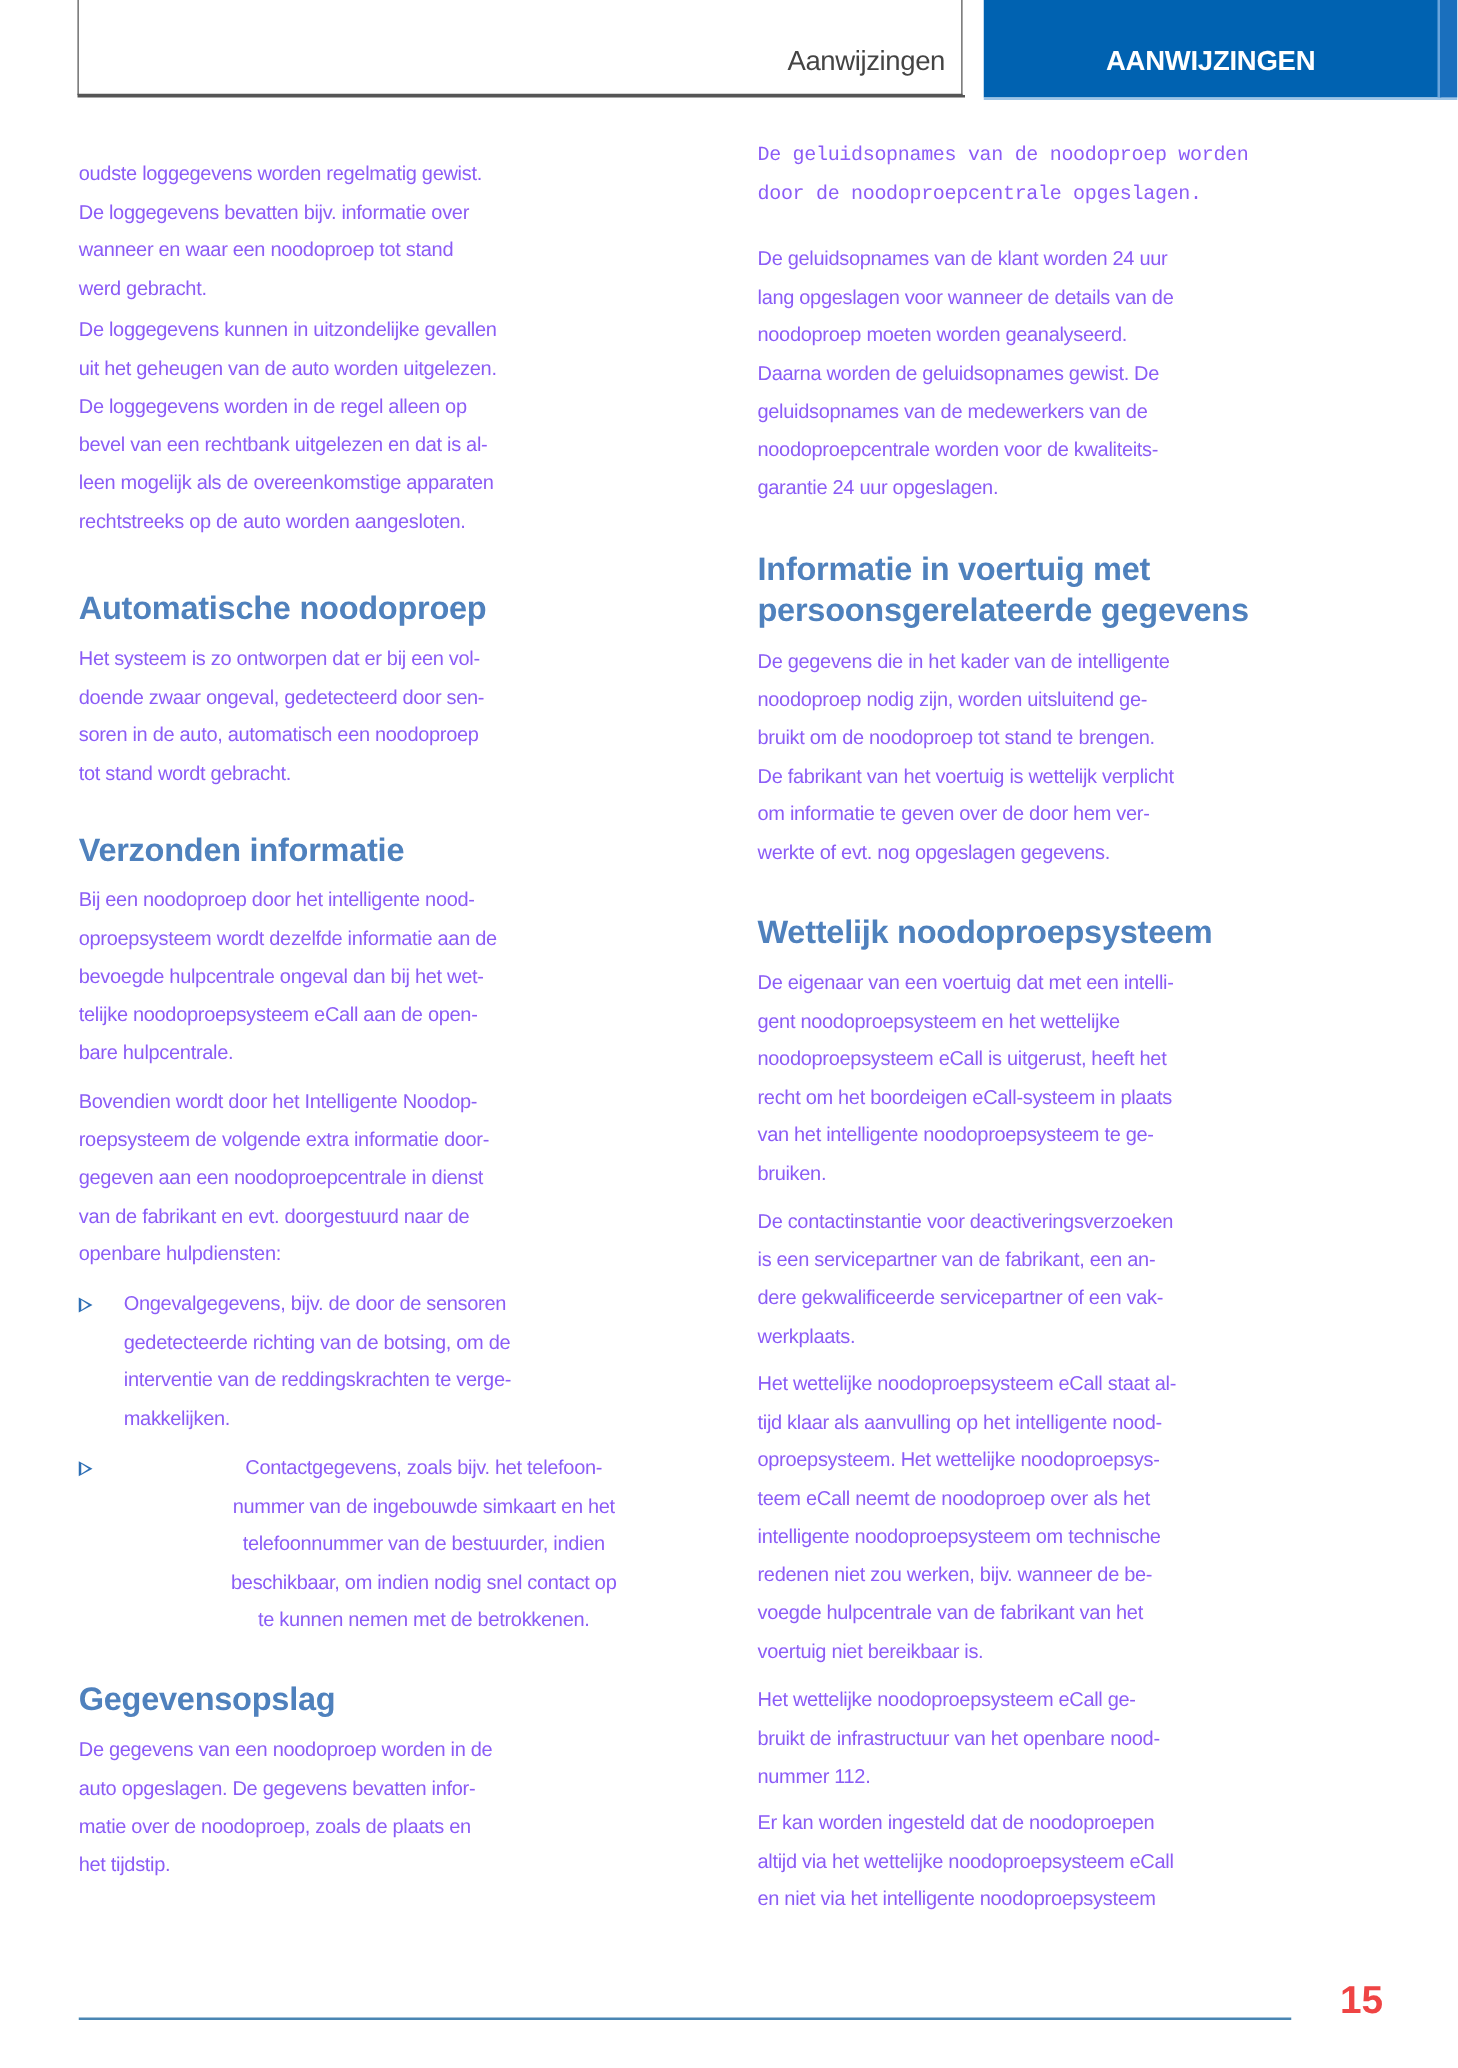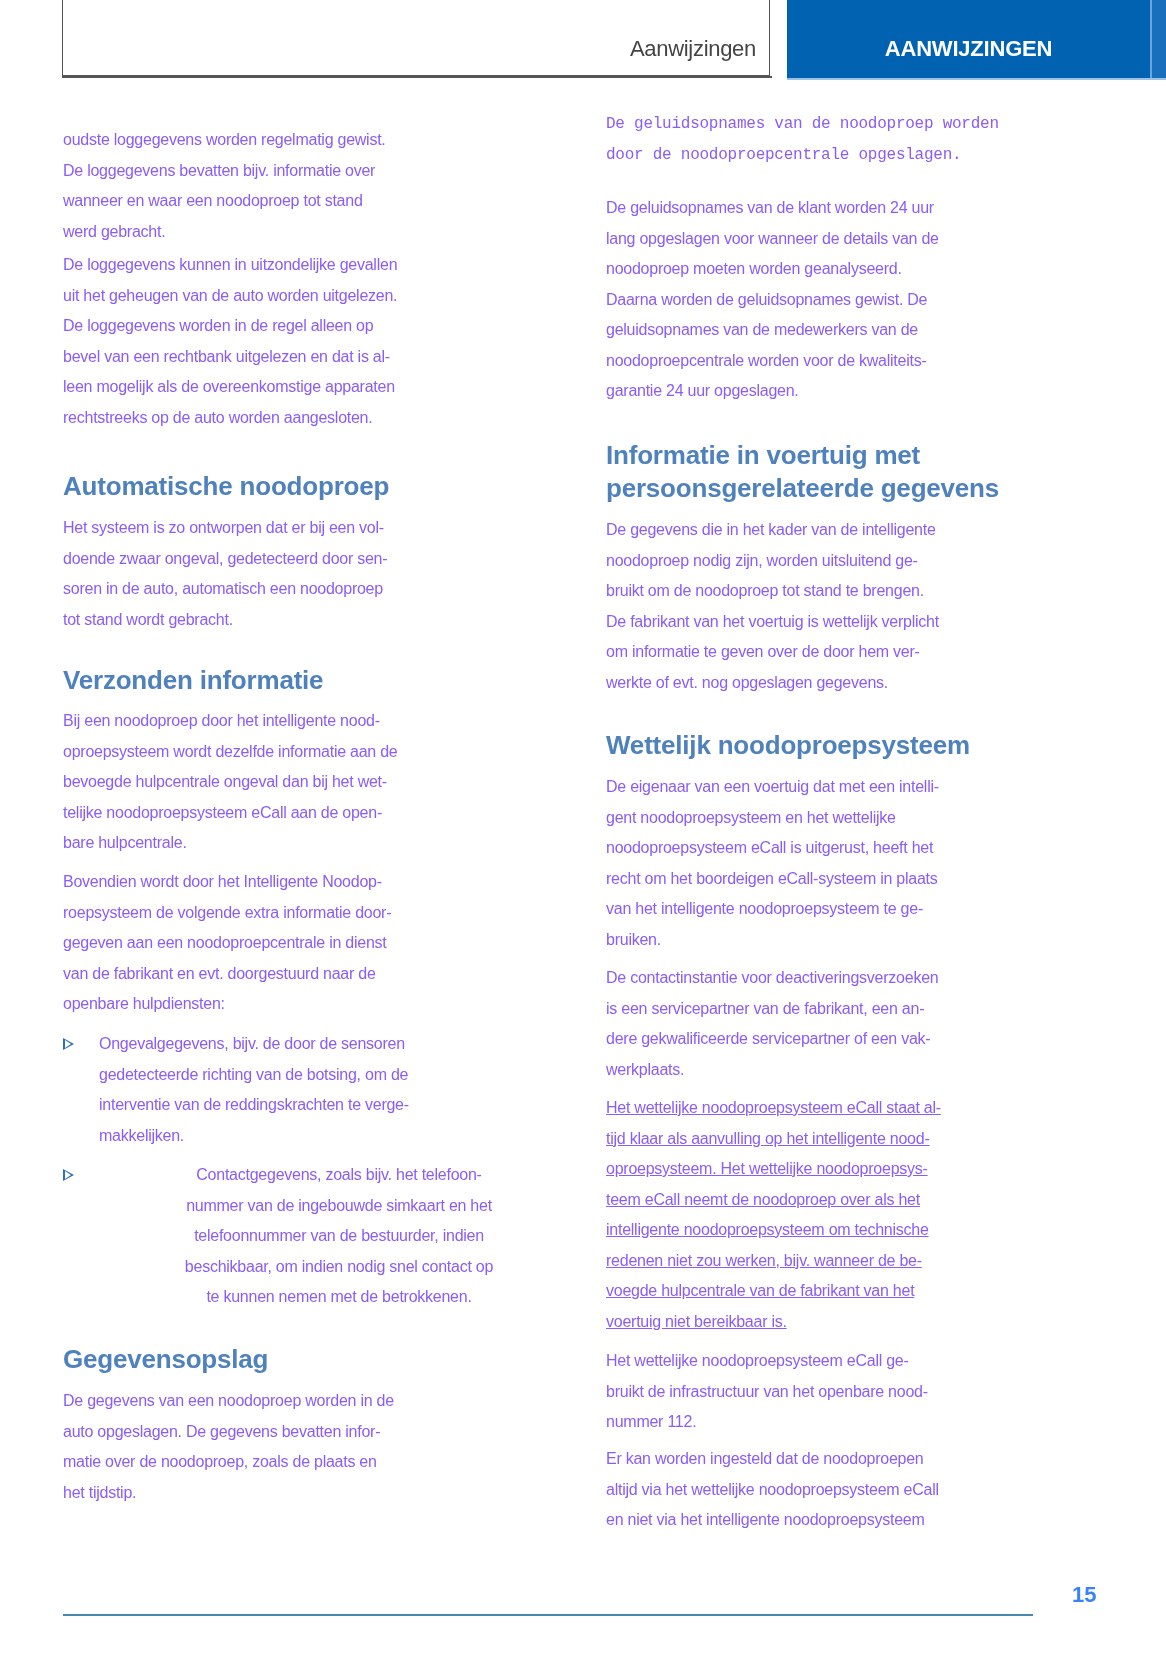--- a/index.html
+++ b/index.html
@@ -28,21 +28,21 @@
   .li { position: absolute; }
   .li .bullet { position: absolute; left: 0; top: 3px; width: 0; height: 0;
                 border-top: 6.5px solid transparent; border-bottom: 6.5px solid transparent;
                 border-left: 11px solid #2e6fb5; }
   .li .bullet::after { content: ""; position: absolute; left: -9.5px; top: -4px; width: 0; height: 0;
                 border-top: 4px solid transparent; border-bottom: 4px solid transparent;
                 border-left: 6.5px solid #fff; }
   .li .p { left: 36px; width: 480px; }
 
   .footer-line { position: absolute; left: 63px; top: 1614px; width: 970px; height: 2px; background: #4a86b3; }
-  .page-num { position: absolute; left: 1072px; top: 1582px; font-size: 22px; font-weight: bold; color: #3b82f6; }
+  .page-num { position: absolute; left: 1072px; top: 1582px; font-size: 31px; font-weight: bold; color: #ef4444; }
 </style>
 </head>
 <body>
 
 <div class="hdr-box"></div>
 <div class="hdr-line"></div>
 <div class="hdr-label">Aanwijzingen</div>
 <div class="hdr-tab"></div>
 <div class="hdr-tab-line"></div>
 <div class="hdr-tab-edge"></div>
@@ -126,21 +126,21 @@
   <p class="p" style="top:772px;">De eigenaar van een voertuig dat met een intelli-
 gent noodoproepsysteem en het wettelijke
 noodoproepsysteem eCall is uitgerust, heeft het
 recht om het boordeigen eCall-systeem in plaats
 van het intelligente noodoproepsysteem te ge-
 bruiken.</p>
   <p class="p" style="top:963px;">De contactinstantie voor deactiveringsverzoeken
 is een servicepartner van de fabrikant, een an-
 dere gekwalificeerde servicepartner of een vak-
 werkplaats.</p>
-  <p class="p" style="top:1093px;text-decoration:underline;">Het wettelijke noodoproepsysteem eCall staat al-
+  <p class="p" style="top:1093px;">Het wettelijke noodoproepsysteem eCall staat al-
 tijd klaar als aanvulling op het intelligente nood-
 oproepsysteem. Het wettelijke noodoproepsys-
 teem eCall neemt de noodoproep over als het
 intelligente noodoproepsysteem om technische
 redenen niet zou werken, bijv. wanneer de be-
 voegde hulpcentrale van de fabrikant van het
 voertuig niet bereikbaar is.</p>
   <p class="p" style="top:1346px;">Het wettelijke noodoproepsysteem eCall ge-
 bruikt de infrastructuur van het openbare nood-
 nummer 112.</p>

